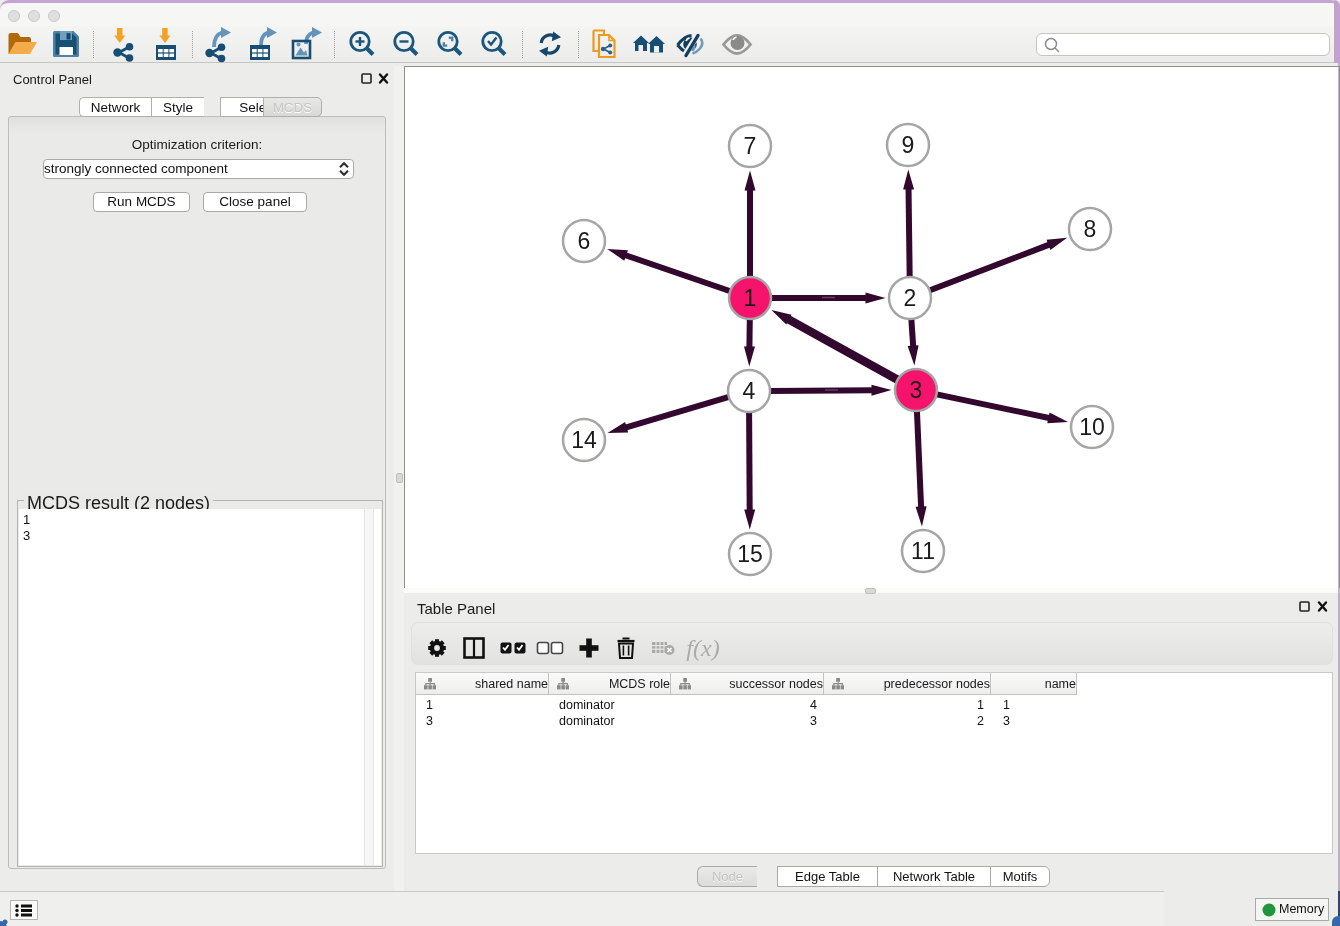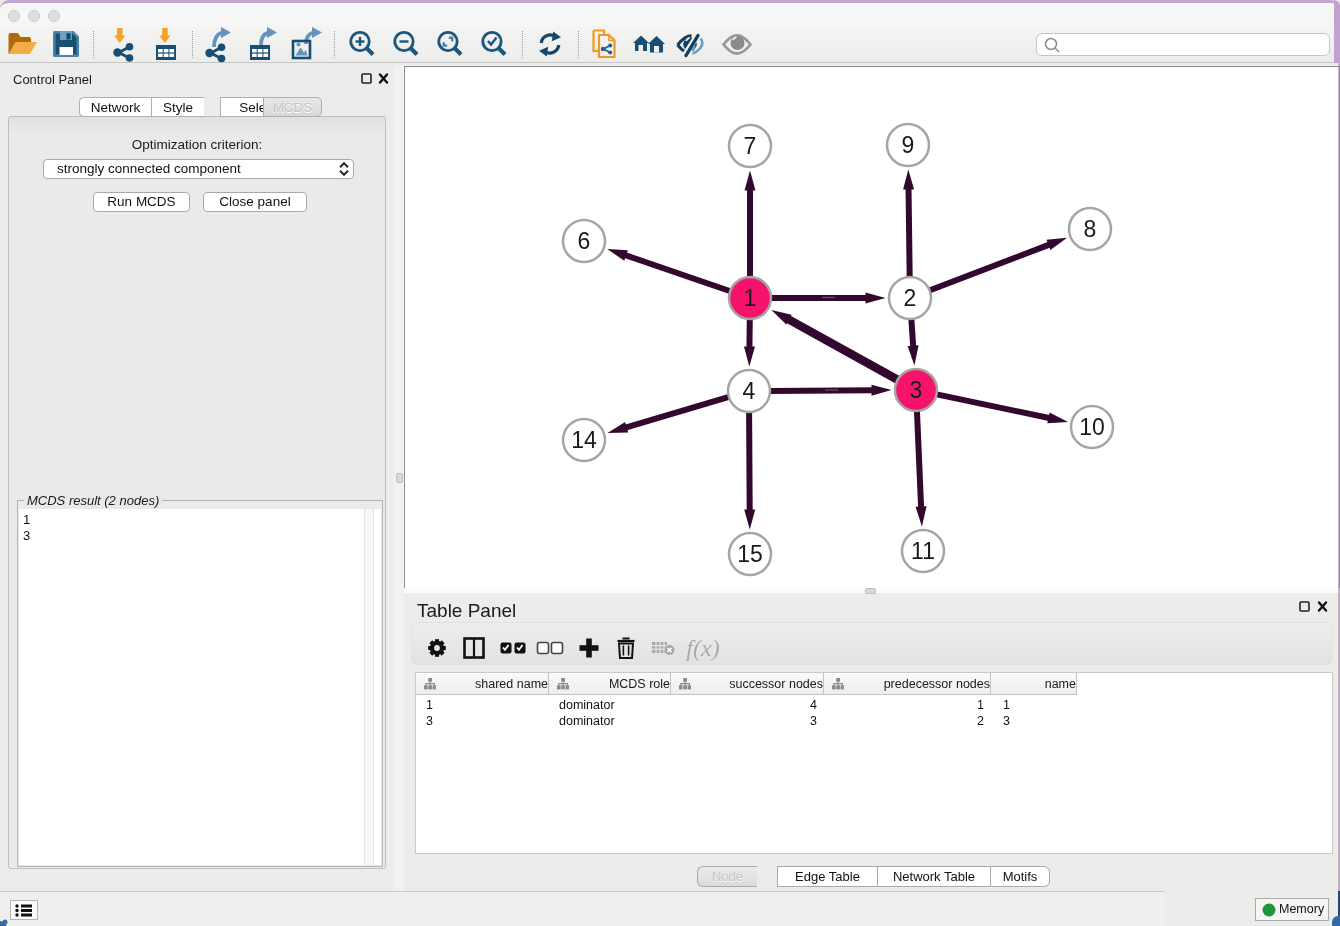--- a/index.html
+++ b/index.html
@@ -27,46 +27,46 @@
 #cptitle { left:13px; top:72px; font-size:13px; color:#1A1A1A; }
 .tab { position:absolute; top:97px; height:20px; background:#fff;
   border:1px solid #AFAFAD; border-right:none; font-size:13.5px; color:#111;
   text-align:center; line-height:19px; }
 #cpbody { left:8px; top:116px; width:378px; height:753px; background:#E9E9E7;
   border:1px solid #BDBDBB; border-radius:3px;
   background:linear-gradient(#E0E0DE, #EAEAE8 16px); }
 #optlabel { left:0; top:137px; width:394px; text-align:center; font-size:13.5px; color:#1A1A1A; }
 #dropdown { left:43px; top:159px; width:311px; height:20px; background:#fff;
   border:1px solid #A9A9A7; border-radius:4px; font-size:13.5px; color:#111;
-  line-height:18px; padding-left:13px; }
+  line-height:18px; }
 .btn { position:absolute; top:192px; height:20px; background:#fff;
   border:1px solid #A9A9A7; border-radius:4px; font-size:13.5px; color:#111;
   text-align:center; line-height:18px; }
 #groupbox { left:17px; top:500px; width:366px; height:367px;
   border:1px solid #B3B3B1; }
 #grouplabel { left:24px; top:493px; background:#E9E9E7; padding:0 3px;
-  font-size:13px; color:#1A1A1A;font-style:italic; }
+  font-size:18px; color:#1A1A1A; }
 #resultarea { left:19px; top:509px; width:362px; height:356px; background:#fff; }
 #resultscroll { position:absolute; right:7px; top:0; width:10px; height:100%;
   background:#F6F6F6; border-left:1px solid #E4E4E4; border-right:1px solid #E4E4E4; }
 .ritem { position:absolute; left:4px; font-size:13px; color:#111; }
 
 
 #netwin { left:404px; top:66px; width:936px; height:522px;
   border:1px solid #8E8E8C; border-bottom:none; background:#fff; }
 #netbottom { left:404px; top:588px; width:936px; height:5px; background:#FBFBF9; }
 #vsplit { left:394px; top:66px; width:10px; height:825px; background:#F1F1EF; }
 #nettitle { left:0; top:0; width:100%; height:21px;
   background:linear-gradient(#F4F4F4,#D8D8D8); border-bottom:1px solid #ACACAA; }
 #nettext { position:absolute; width:100%; text-align:center; top:3px;
   font-size:13px; font-weight:bold; color:#1A1A1A; }
 .mac { position:absolute; top:4px; width:12px; height:12px; border-radius:50%; }
 
 
-#tptitle { left:417px; top:600px; font-size:19px; color:#1A1A1A; }
+#tptitle { left:417px; top:600px; font-size:15px; color:#1A1A1A; }
 #tptoolbar { left:411px; top:622px; width:922px; height:43px; background:#E5E5E3;
   border-radius:7px; border:1px solid #E0E0DE;
   background:linear-gradient(#EDEDEB,#E2E2E0); }
 #tablearea { left:415px; top:672px; width:918px; height:182px; background:#fff;
   border:1px solid #C9C9C7; }
 #thead { position:absolute; left:0; top:0; width:661px; height:22px;
   background:linear-gradient(#FBFBFB,#EDEDEB); border-bottom:1px solid #C3C3C1; }
 .hcell { position:absolute; top:0; height:22px; border-right:1px solid #C3C3C1;
   font-size:12.5px; color:#1A1A1A; text-align:right; line-height:22px; }
 .hicon { position:absolute; left:8px; top:5px; width:12px; height:12px; }

